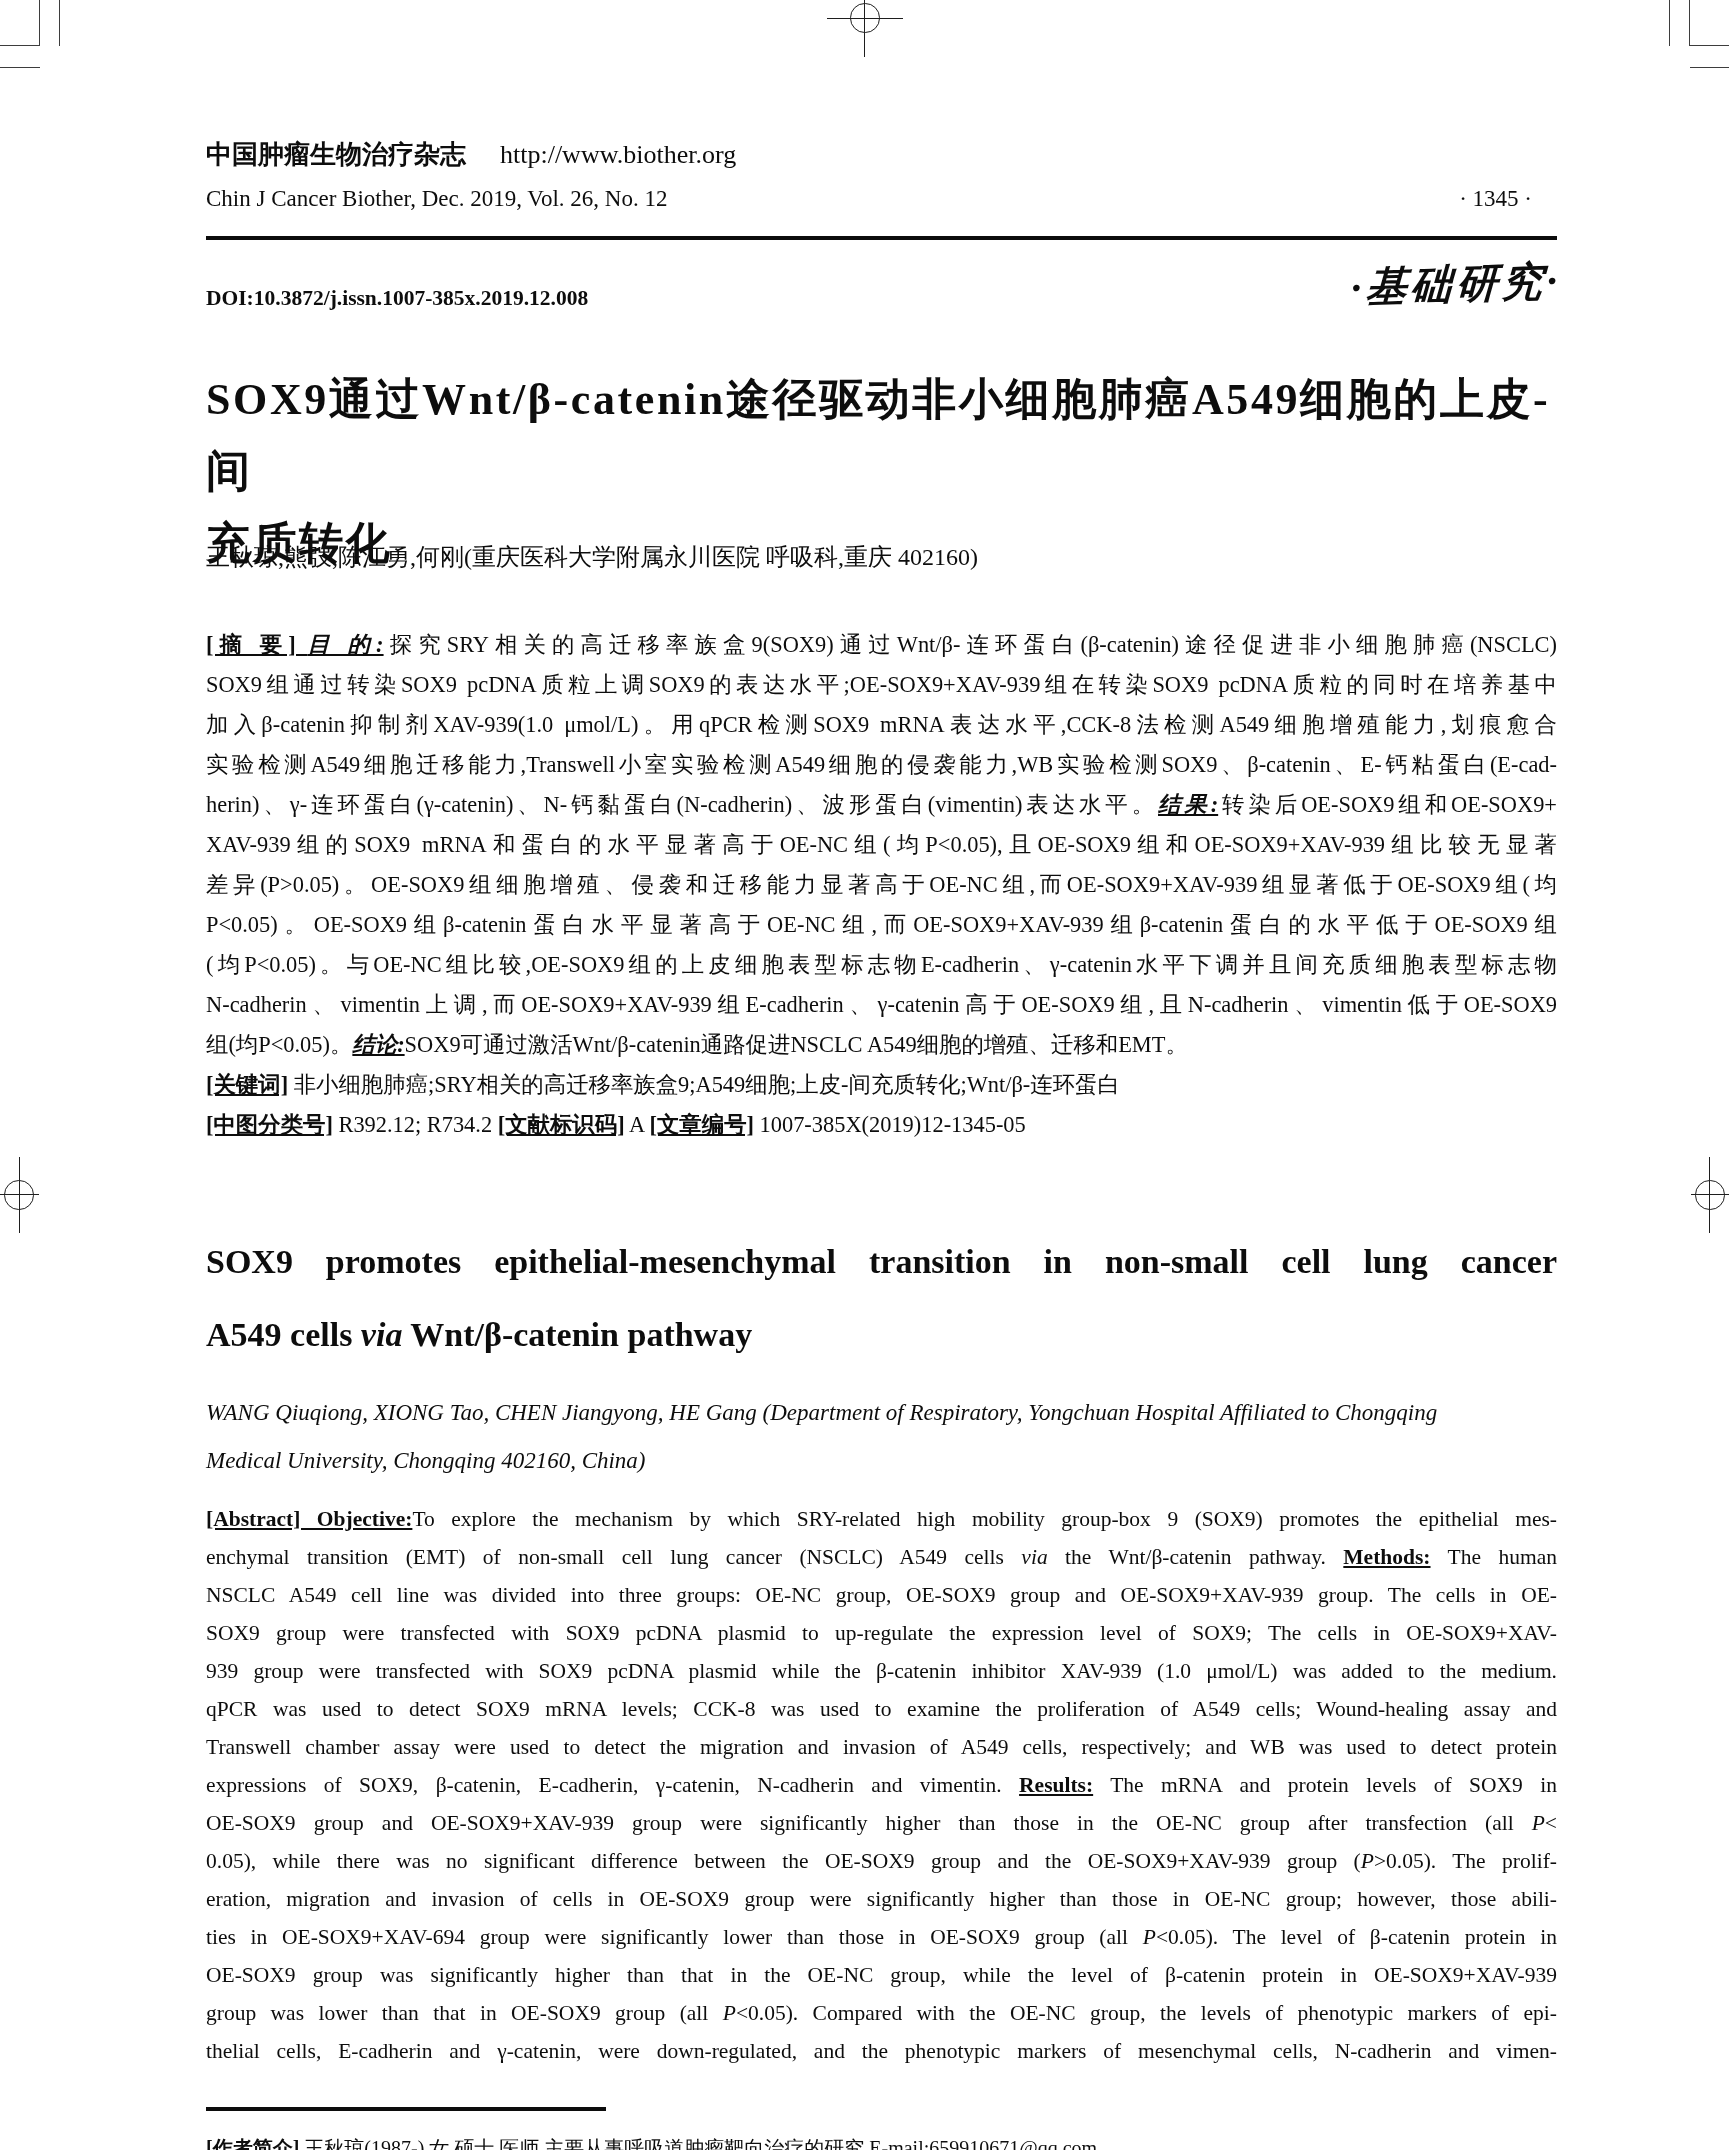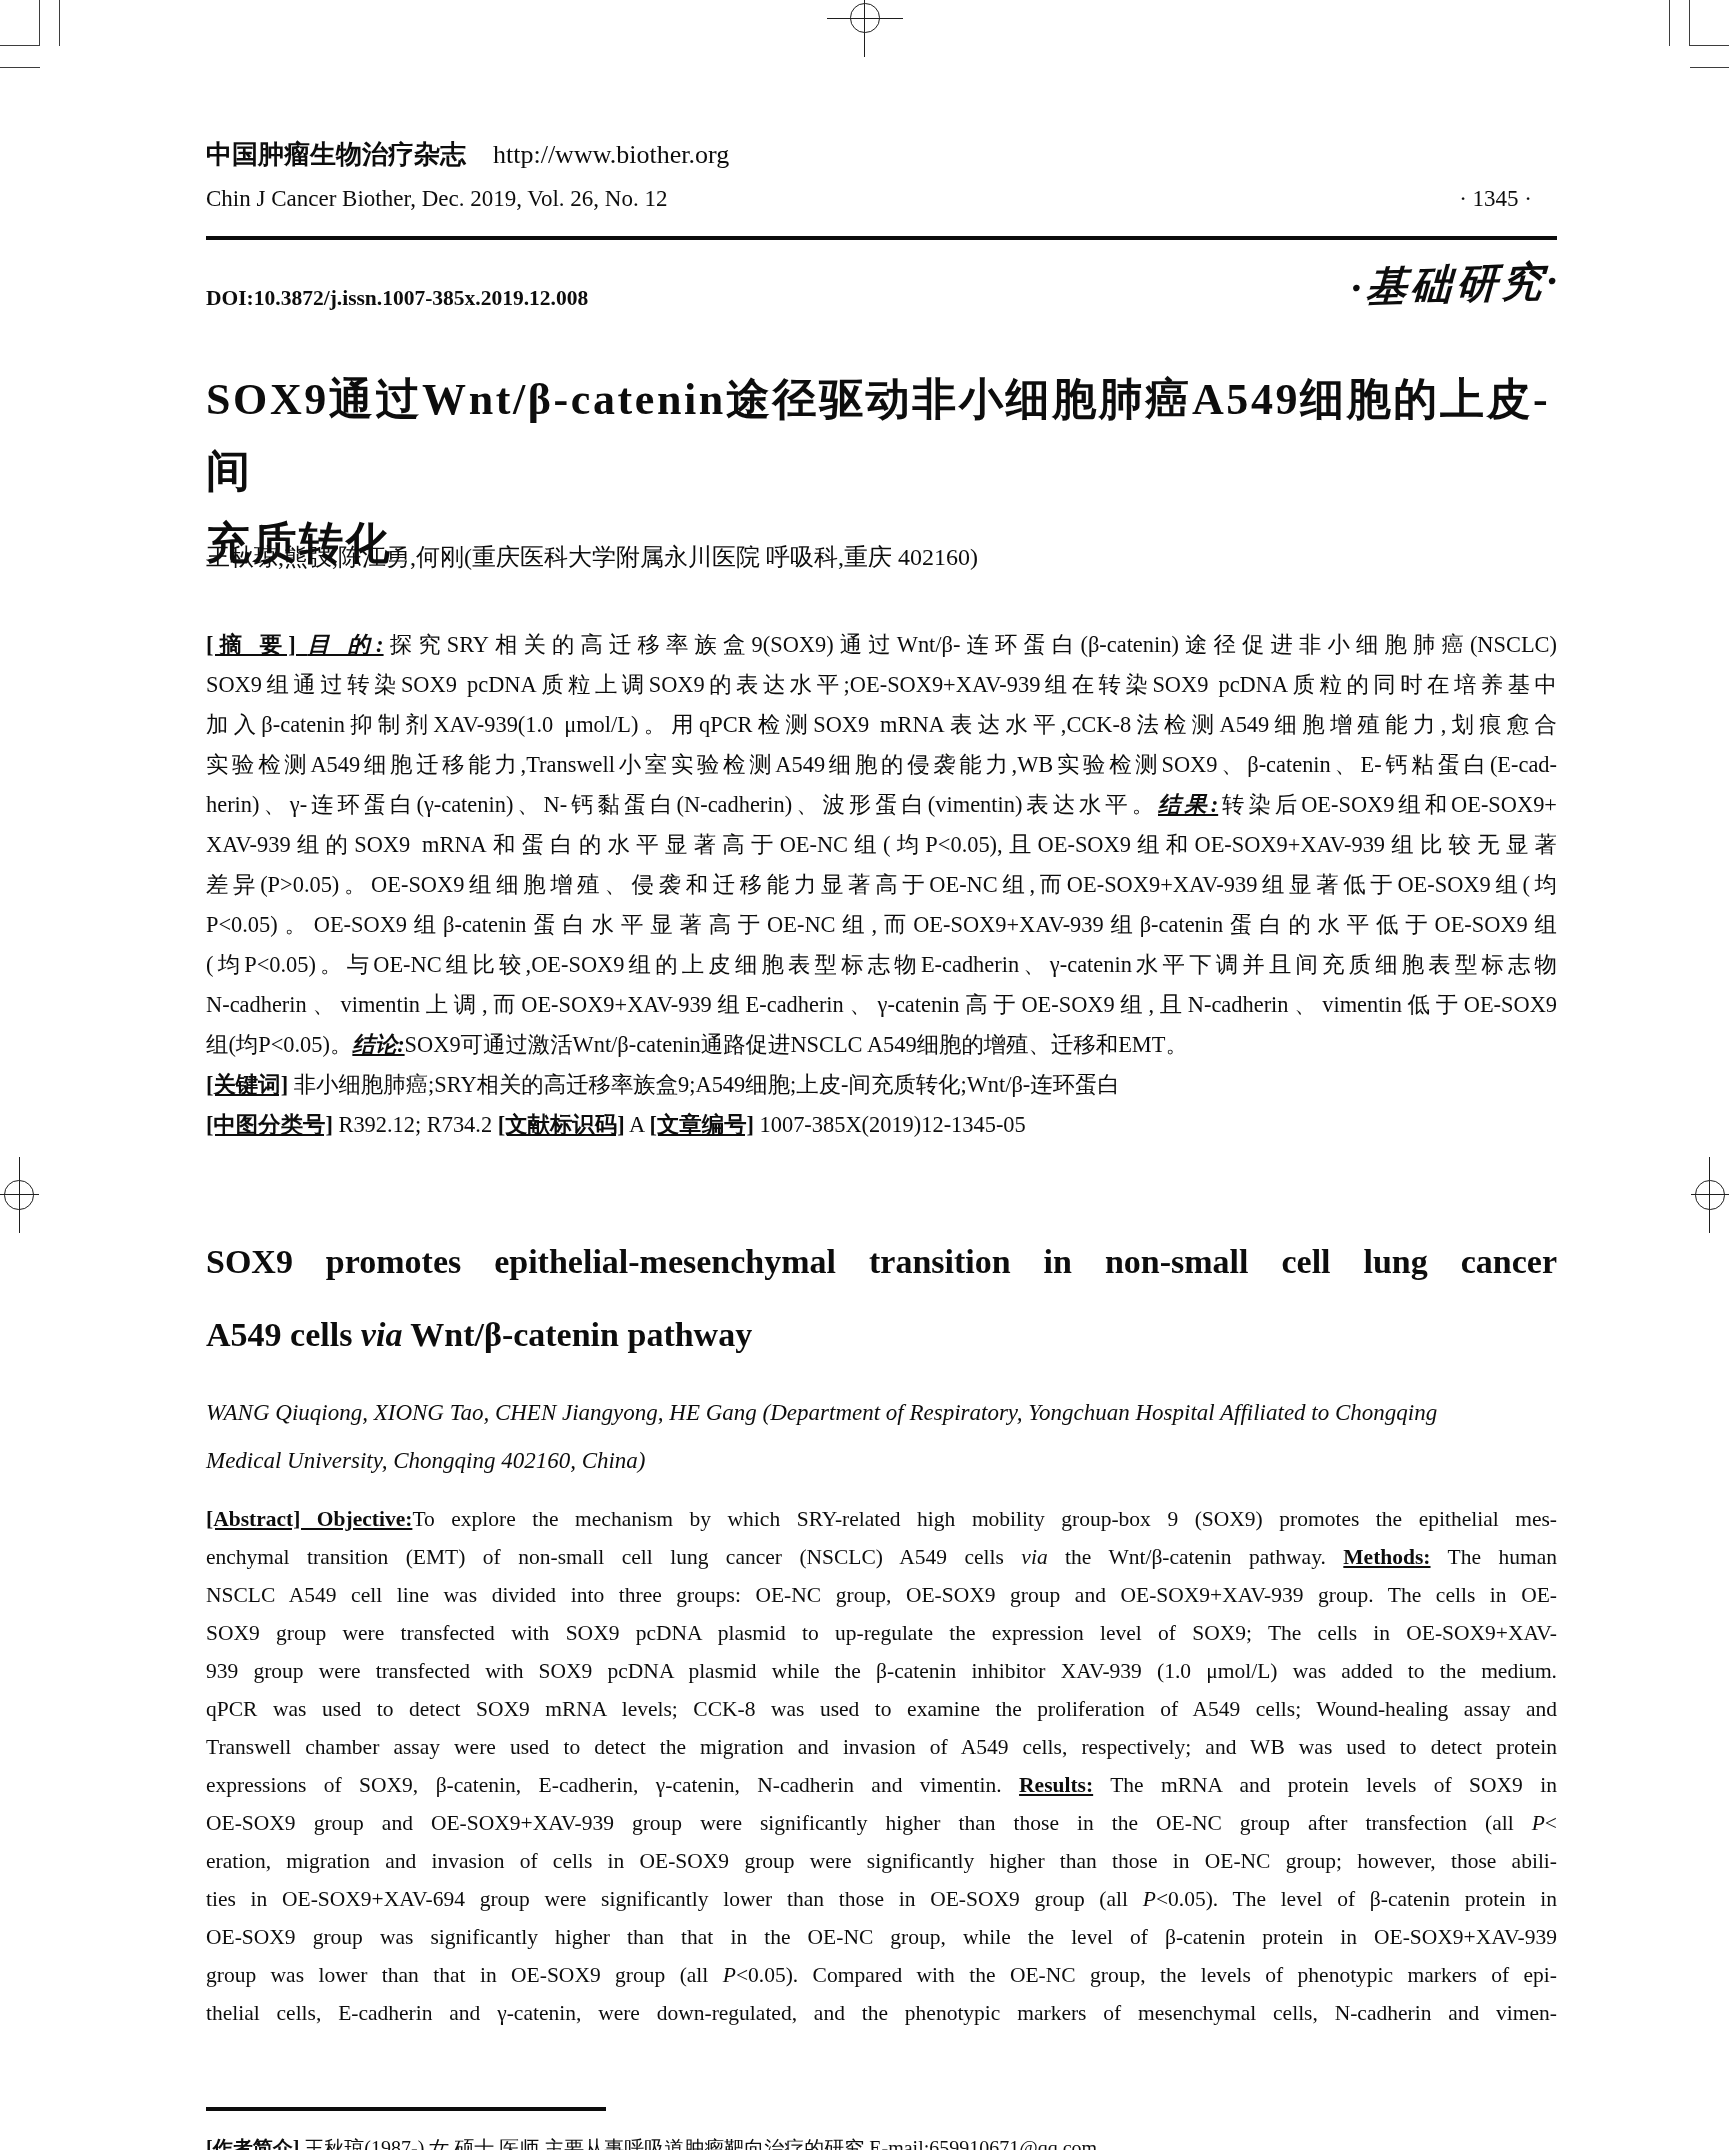--- a/index.html
+++ b/index.html
@@ -5,21 +5,21 @@
   html,body{margin:0;padding:0;background:#e8e8e8;}
   .page{position:relative;width:1730px;height:2389px;background:#ffffff;
         font-family:"Liberation Serif","DejaVu Serif",serif;color:#0d0d0d;overflow:hidden;}
   
   .mk{position:absolute;background:#3d3d3d;}
   .regc{position:absolute;width:27.5px;height:27.5px;border:1.3px solid #1e1e1e;border-radius:50%;background:transparent;}
   .regl{position:absolute;background:#1e1e1e;}
   
   .hline1{position:absolute;left:206px;top:137px;font-size:26px;}
   .hline1 .jname{font-weight:700;text-align:right;}
-  .hurl{margin-left:27px;}
+  .hurl{margin-left:34px;}
   .hline2{position:absolute;left:206px;top:186px;width:1351px;font-size:23px;}
   .pagenum{position:absolute;right:25px;top:0;}
   .hrule{position:absolute;left:206px;top:236px;width:1351px;height:3.9px;background:#0c0c0c;}
   
   .doi{position:absolute;left:206px;top:286px;font-size:21.5px;font-weight:700;}
   .collabel{position:absolute;right:169px;top:257px;font-size:41px;font-style:italic;font-weight:600;
             letter-spacing:4.3px;transform:rotate(-2deg) skewX(-4deg);}
   .titlecn{position:absolute;left:206px;top:364px;width:1376px;font-size:44px;font-weight:700;
            line-height:72px;letter-spacing:2.6px;}
   .authcn{position:absolute;left:206px;top:541px;font-size:24px;}
@@ -110,20 +110,21 @@
   <div class="absen">
       <div class="tline jl"><span class="sb">[Abstract]  Objective:</span><span>To explore the mechanism by which SRY-related high mobility group-box 9 (SOX9) promotes the epithelial mes-</span></div>
       <div class="tline jl"><span>enchymal transition (EMT) of non-small cell lung cancer (NSCLC) A549 cells </span><span class="si">via</span><span> the Wnt/β-catenin pathway. </span><span class="sb">Methods:</span><span> The human</span></div>
       <div class="tline jl"><span>NSCLC A549 cell line was divided into three groups: OE-NC group, OE-SOX9 group and OE-SOX9+XAV-939 group. The cells in OE-</span></div>
       <div class="tline jl"><span>SOX9 group were transfected with SOX9 pcDNA plasmid to up-regulate the expression level of SOX9; The cells in OE-SOX9+XAV-</span></div>
       <div class="tline jl"><span>939 group were transfected with SOX9 pcDNA plasmid while the β-catenin inhibitor XAV-939 (1.0 μmol/L) was added to the medium.</span></div>
       <div class="tline jl"><span>qPCR was used to detect SOX9 mRNA levels; CCK-8 was used to examine the proliferation of A549 cells; Wound-healing assay and</span></div>
       <div class="tline jl"><span>Transwell chamber assay were used to detect the migration and invasion of A549 cells, respectively; and WB was used to detect protein</span></div>
       <div class="tline jl"><span>expressions of SOX9, β-catenin, E-cadherin, γ-catenin, N-cadherin and vimentin. </span><span class="sb">Results:</span><span> The mRNA and protein levels of SOX9 in</span></div>
       <div class="tline jl"><span>OE-SOX9 group and OE-SOX9+XAV-939 group were significantly higher than those in the OE-NC group after transfection (all </span><span class="si">P</span><span>&lt;</span></div>
+      <div class="tline jl"><span>0.05), while there was no significant difference between the OE-SOX9 group and the OE-SOX9+XAV-939 group (</span><span class="si">P</span><span>&gt;0.05). The prolif-</span></div>
       <div class="tline jl"><span>eration, migration and invasion of cells in OE-SOX9 group were significantly higher than those in OE-NC group; however, those abili-</span></div>
       <div class="tline jl"><span>ties in OE-SOX9+XAV-694 group were significantly lower than those in OE-SOX9 group (all </span><span class="si">P</span><span>&lt;0.05). The level of β-catenin protein in</span></div>
       <div class="tline jl"><span>OE-SOX9 group was significantly higher than that in the OE-NC group, while the level of β-catenin protein in OE-SOX9+XAV-939</span></div>
       <div class="tline jl"><span>group was lower than that in OE-SOX9 group (all </span><span class="si">P</span><span>&lt;0.05). Compared with the OE-NC group, the levels of phenotypic markers of epi-</span></div>
       <div class="tline jl"><span>thelial cells, E-cadherin and γ-catenin, were down-regulated, and the phenotypic markers of mesenchymal cells, N-cadherin and vimen-</span></div>
     </div>
 
   <div class="fnrule"></div>
   <div class="fnotes">
       <div class="tline"><span class="sb">[作者简介]</span><span>  王秋琼(1987-),女,硕士,医师,主要从事呼吸道肿瘤靶向治疗的研究,E-mail:659910671@qq.com</span></div>

